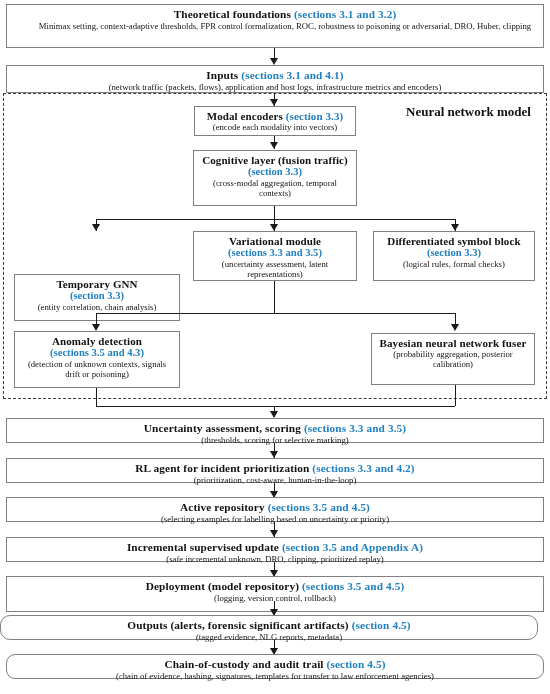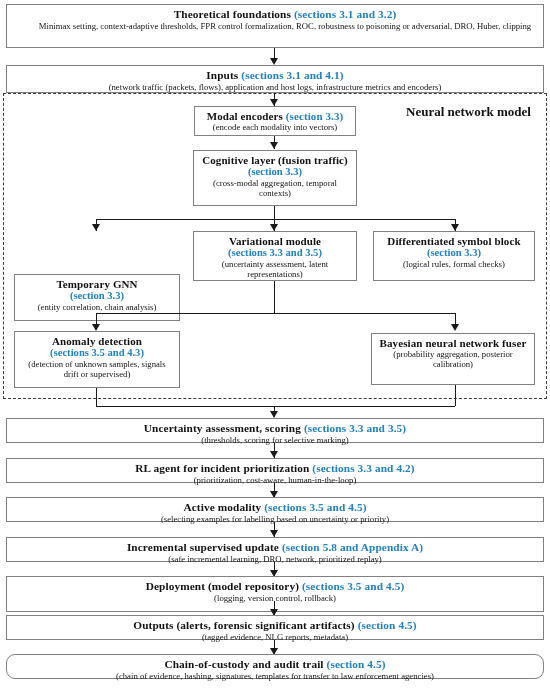--- a/index.html
+++ b/index.html
@@ -181,21 +181,21 @@
   <div class="vline" style="left:96px; top:313px; height:13px;"></div>
   <div class="arrowhead" style="left:92px; top:324px;"></div>
   <div class="vline" style="left:455px; top:313px; height:13px;"></div>
   <div class="arrowhead" style="left:451px; top:324px;"></div>
 
   <div class="box" style="left:14px; top:331px; width:166px; height:57px;">
     <div class="title sm">
       <span>Anomaly detection</span>
     </div>
     <div class="secline sm">(sections 3.5 and 4.3)</div>
-    <div class="sub">(detection of unknown samples, signals drift or supervised)</div>
+    <div class="sub">(detection of unknown contexts, signals drift or poisoning)</div>
   </div>
 
   <div class="box" style="left:371px; top:333px; width:164px; height:52px;">
     <div class="title sm">
       <span>Bayesian neural network fuser</span>
     </div>
     <div class="sub">(probability aggregation, posterior calibration)</div>
   </div>
 
   <div class="vline" style="left:96px; top:388px; height:18px;"></div>
@@ -221,52 +221,52 @@
       <span class="sec">(sections 3.3 and 4.2)</span>
     </div>
     <div class="sub">(prioritization, cost-aware, human-in-the-loop)</div>
   </div>
 
   <div class="vline" style="left:274px; top:483px; height:15px;"></div>
   <div class="arrowhead" style="left:270px; top:491px;"></div>
 
   <div class="box" style="left:6px; top:497px; width:538px; height:25px;">
     <div class="title">
-      <span>Active modality</span>
+      <span>Active repository</span>
       <span class="sec">(sections 3.5 and 4.5)</span>
     </div>
     <div class="sub">(selecting examples for labelling based on uncertainty or priority)</div>
   </div>
 
   <div class="vline" style="left:274px; top:522px; height:15px;"></div>
   <div class="arrowhead" style="left:270px; top:530px;"></div>
 
   <div class="box" style="left:6px; top:537px; width:538px; height:25px;">
     <div class="title">
       <span>Incremental supervised update</span>
-      <span class="sec">(section 5.8 and Appendix A)</span>
-    </div>
-    <div class="sub">(safe incremental learning, DRO, network, prioritized replay)</div>
+      <span class="sec">(section 3.5 and Appendix A)</span>
+    </div>
+    <div class="sub">(safe incremental unknown, DRO, clipping, prioritized replay)</div>
   </div>
 
   <div class="vline" style="left:274px; top:562px; height:15px;"></div>
   <div class="arrowhead" style="left:270px; top:570px;"></div>
 
   <div class="box" style="left:6px; top:576px; width:538px; height:36px;">
     <div class="title">
       <span>Deployment (model repository)</span>
       <span class="sec">(sections 3.5 and 4.5)</span>
     </div>
     <div class="sub">(logging, version control, rollback)</div>
   </div>
 
   <div class="vline" style="left:274px; top:601px; height:15px;"></div>
   <div class="arrowhead" style="left:270px; top:609px;"></div>
 
-  <div class="box" style="left:6px; top:615px; width:538px; height:25px;">
+  <div class="box" style="left:0; top:615px; width:538px; height:25px;border-radius:10px;">
     <div class="title">
       <span>Outputs (alerts, forensic significant artifacts)</span>
       <span class="sec">(section 4.5)</span>
     </div>
     <div class="sub">(tagged evidence, NLG reports, metadata)</div>
   </div>
 
   <div class="vline" style="left:274px; top:640px; height:15px;"></div>
   <div class="arrowhead" style="left:270px; top:648px;"></div>
 

